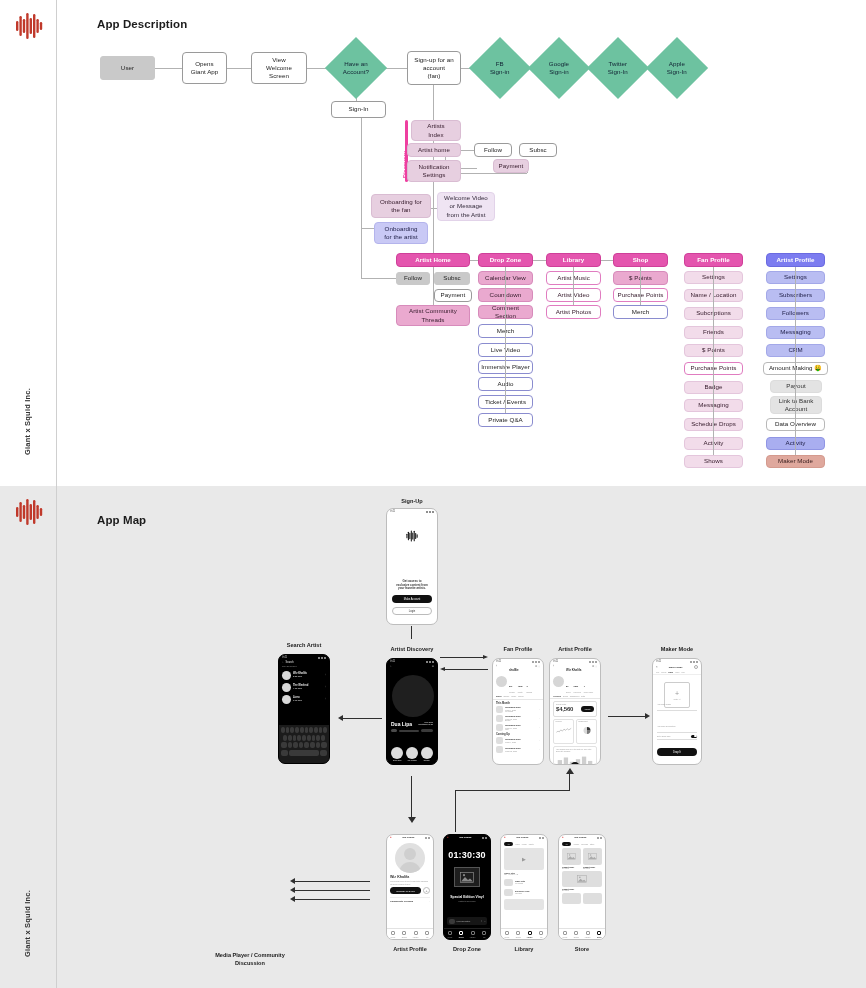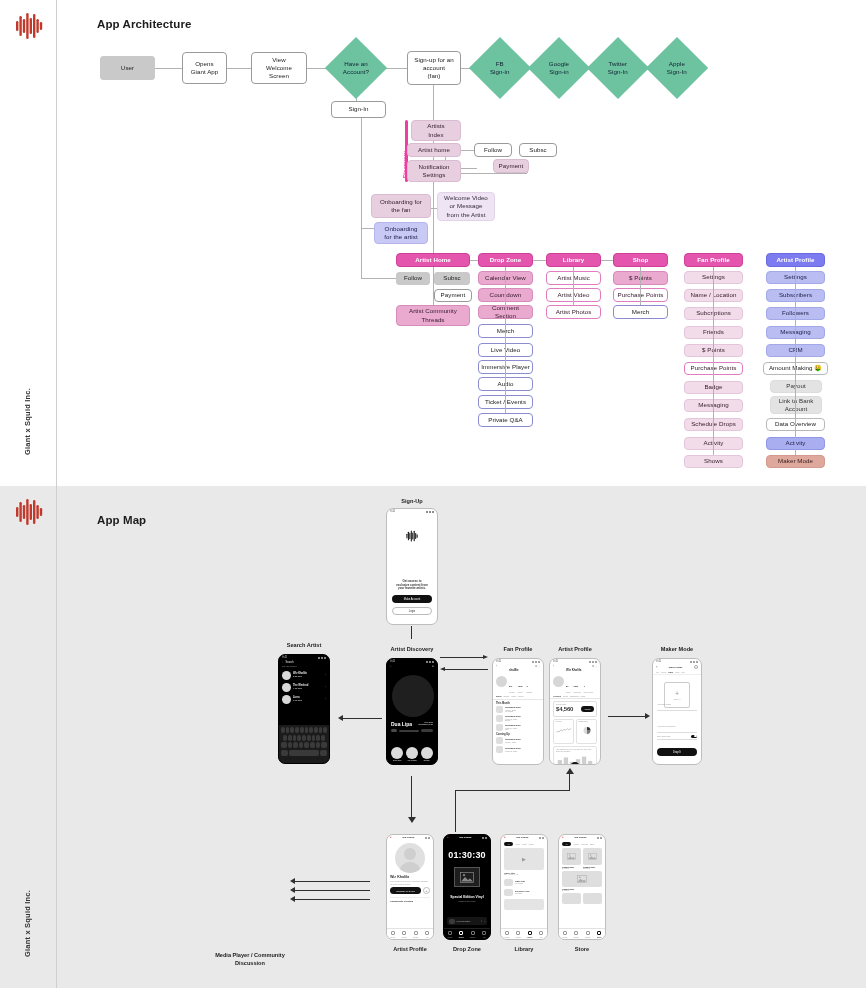--- a/index.html
+++ b/index.html
@@ -152,21 +152,21 @@
           <rect x="15.6" y="6" width="2.4" height="16" rx="1.2"></rect>
           <rect x="19" y="2" width="2.4" height="24" rx="1.2"></rect>
           <rect x="22.4" y="7" width="2.4" height="14" rx="1.2"></rect>
           <rect x="25.8" y="10" width="2.4" height="8" rx="1.2"></rect>
         </g>
       </svg>
     </div>
     <div class="rail-label">Giant x Squid Inc.</div>
   </div>
 
-  <div class="sec-title">App Architecture</div>
+  <div class="sec-title">App Description</div>
 
   <div class="ln lnh" style="left:155px; top:68px; width:27px;"></div>
   <div class="ln lnh" style="left:227px; top:68px; width:24px;"></div>
   <div class="ln lnh" style="left:307px; top:68px; width:22px;"></div>
   <div class="ln lnh" style="left:386px; top:68px; width:21px;"></div>
   <div class="ln lnh" style="left:461px; top:68px; width:17px;"></div>
   <div class="ln lnh" style="left:521px; top:68px; width:16px;"></div>
   <div class="ln lnh" style="left:580px; top:68px; width:16px;"></div>
   <div class="ln lnh" style="left:639px; top:68px; width:16px;"></div>
 

